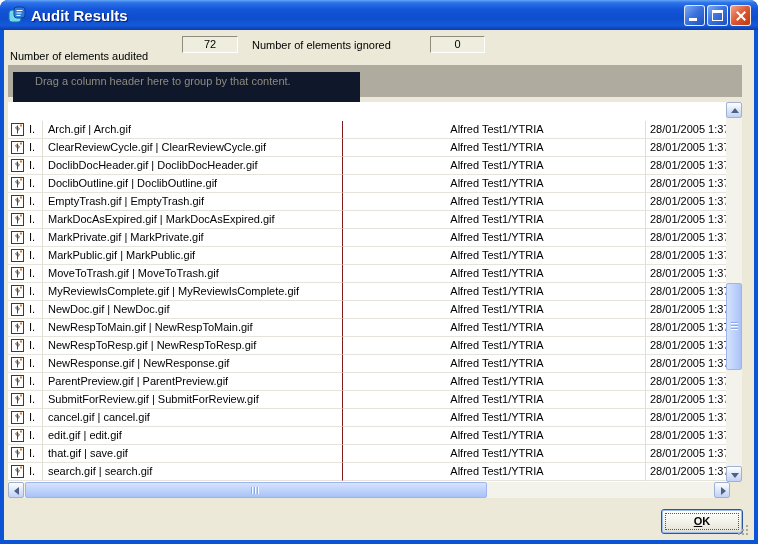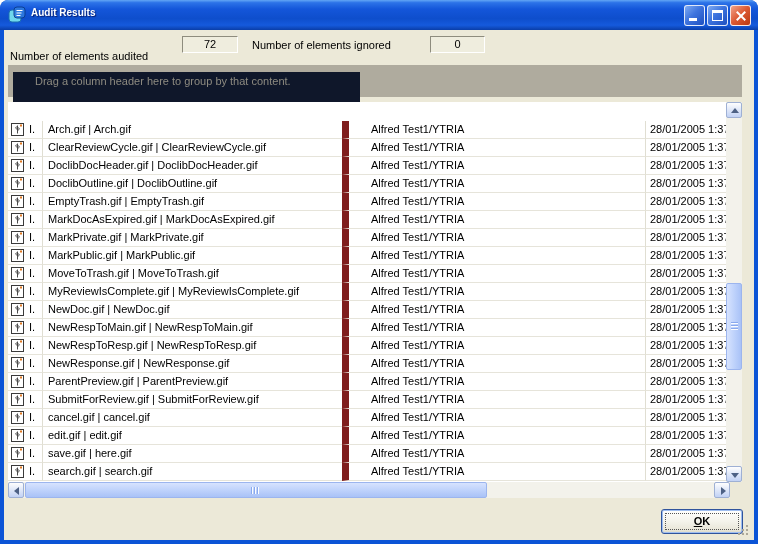--- a/index.html
+++ b/index.html
@@ -2,21 +2,21 @@
 <html><head>
 <meta charset="utf-8">
 <style>
   html,body{margin:0;padding:0;background:#fff;}
   .window{position:relative;width:758px;height:544px;background:#0B54D6;border-radius:8px 8px 0 0;
           overflow:hidden;font-family:"Liberation Sans",sans-serif;font-size:11px;color:#000;}
   
   .titlebar{position:absolute;top:0;left:0;right:0;height:30px;border-radius:8px 8px 0 0;
     background:linear-gradient(180deg,#63A6F5 0%,#2C73E8 9%,#1456DA 30%,#0E4ECC 62%,#155ADC 84%,#0A3EA8 100%);}
   .app-icon{position:absolute;left:8px;top:6px;width:18px;height:18px;}
-  .title{position:absolute;left:31px;top:7px;color:#fff;font-weight:bold;font-size:10px;
+  .title{position:absolute;left:31px;top:7px;color:#fff;font-weight:bold;font-size:15px;
          text-shadow:1px 1px 1px rgba(0,0,60,.65);white-space:nowrap;}
   .winbtn{position:absolute;top:5px;width:21px;height:21px;border-radius:3px;box-sizing:border-box;
           border:1px solid rgba(255,255,255,.85);}
   .winbtn.min{left:684px;background:linear-gradient(135deg,#7FABF2 0%,#3E74DE 45%,#1E50C0 100%);}
   .winbtn.max{left:707px;background:linear-gradient(135deg,#7FABF2 0%,#3E74DE 45%,#1E50C0 100%);}
   .winbtn.close{left:730px;background:linear-gradient(135deg,#F2A389 0%,#DC5A34 48%,#BB3810 100%);}
   .winbtn.min::after{content:"";position:absolute;left:4px;bottom:4px;width:8px;height:3px;background:#fff;}
   .winbtn.max::after{content:"";position:absolute;left:4px;top:4px;width:11px;height:11px;box-sizing:border-box;
           border:1px solid #fff;border-top-width:3px;}
   .winbtn.close::before,.winbtn.close::after{content:"";position:absolute;left:4px;top:9px;width:12px;height:2px;background:#fff;}
@@ -45,21 +45,21 @@
   .hcell.h-type{width:34px;}
   .hcell.h-name{width:300px;}
   .hcell.h-signed{width:303px;}
   .hcell.h-last{width:81px;border-right:none;text-align:right;padding-right:3px;}
   .rows{position:absolute;left:0;top:19px;width:718px;height:360px;overflow:hidden;}
   .row{display:flex;height:18px;box-sizing:border-box;}
   .c{box-sizing:border-box;height:18px;line-height:16px;border-bottom:1px solid #E6E4DA;
      overflow:hidden;white-space:nowrap;}
   .c-type{width:34px;position:relative;}
   .c-name{width:300px;border-left:1px solid #E0DED2;padding-left:5px;}
-  .c-signed{width:303px;border-left:7px solid #7f1d1d;padding-left:22px;}
+  .c-signed{width:303px;border-left:1px solid #7f1d1d;padding-left:6px;text-align:center;}
   .c-last{width:81px;border-left:1px solid #E0DED2;padding-left:4px;}
   .ricon{position:absolute;left:3px;top:2px;width:13px;height:13px;}
   .rtype{position:absolute;left:21px;top:0;}
   
   .vscroll{position:absolute;left:718px;top:0;width:16px;height:380px;background:#F3F2EB;}
   .hscroll{position:absolute;left:0;top:380px;width:722px;height:16px;background:#F3F2EB;}
   .corner{position:absolute;left:722px;top:380px;width:12px;height:16px;background:#ECE9D8;}
   .sbtn{position:absolute;width:16px;height:16px;box-sizing:border-box;border:1px solid #9EB0D4;border-radius:2px;
     background:linear-gradient(180deg,#FEFEFE 0%,#DCE5F8 55%,#C2D2F5 100%);}
   .sbtn::after{content:"";position:absolute;}
@@ -453,21 +453,21 @@
         <svg width="13" height="13" viewBox="0 0 13 13">
           <rect x="0.5" y="0.5" width="12" height="12" fill="#FFFFFF" stroke="#3A3A3A"></rect>
           <path d="M6.5 2.5 L6.5 10.5" stroke="#4A4A4A" fill="none"></path>
           <path d="M6.5 4.2 C4.3 3.2 3.8 5.8 6.5 6.2" fill="none" stroke="#4A4A4A"></path>
           <path d="M6.5 5.2 C8.7 4.2 9.2 6.8 6.5 7.2" fill="none" stroke="#4A4A4A"></path>
           <rect x="9" y="1.5" width="2" height="2" fill="#E07820"></rect>
         </svg>
       </span>
       <span class="rtype">I.</span>
     </div>
-    <div class="c c-name">save.gif | here.gif</div>
+    <div class="c c-name">that.gif | save.gif</div>
     <div class="c c-signed">Alfred Test1/YTRIA</div>
     <div class="c c-last">28/01/2005 1:37:</div>
   </div>
 
   <div class="row">
     <div class="c c-type">
       <span class="ricon">
         <svg width="13" height="13" viewBox="0 0 13 13">
           <rect x="0.5" y="0.5" width="12" height="12" fill="#FFFFFF" stroke="#3A3A3A"></rect>
           <path d="M6.5 2.5 L6.5 10.5" stroke="#4A4A4A" fill="none"></path>

